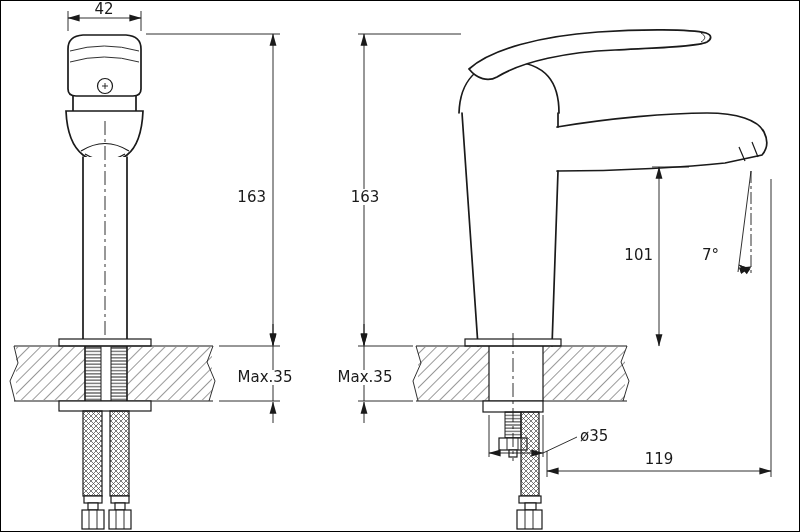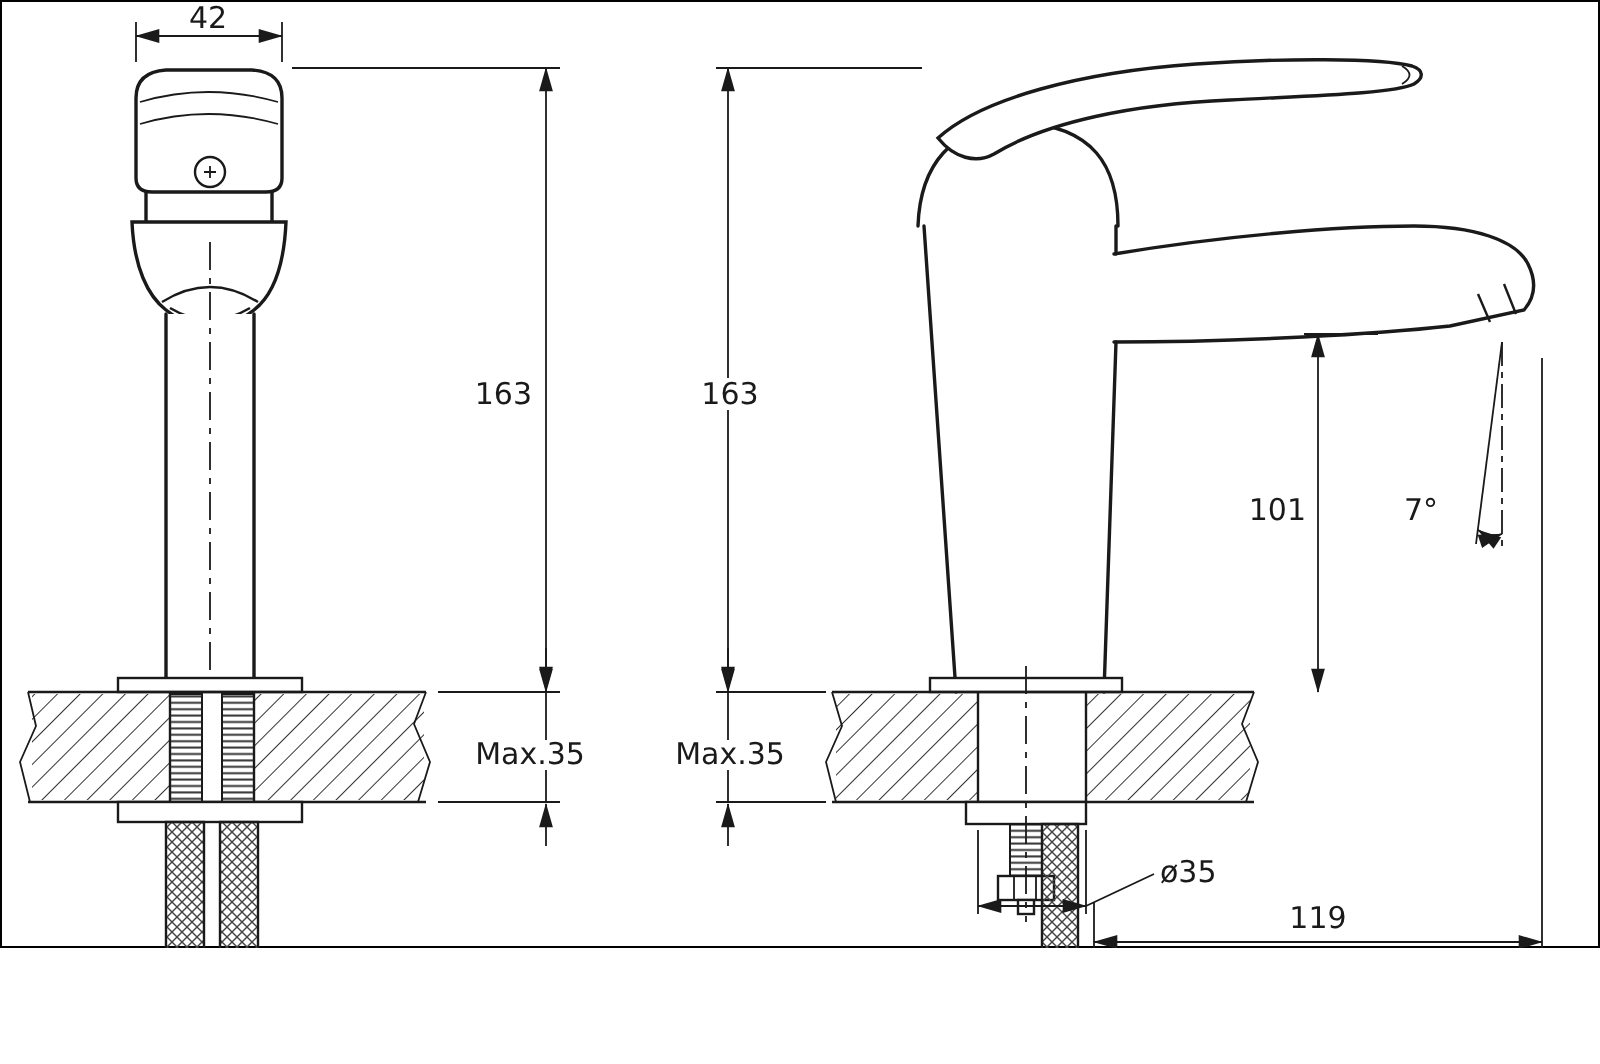--- a/index.html
+++ b/index.html
@@ -1,17 +1,17 @@
 <!DOCTYPE html>
 <html><head>
 <meta charset="utf-8">
 <style>
   html,body{margin:0;padding:0;background:#ffffff;}
   .frame{
-    width:800px;height:474px;box-sizing:border-box;
+    width:800px;height:532px;box-sizing:border-box;
     border:1px solid #000;background:#fff;position:relative;
     font-family:"DejaVu Sans","Liberation Sans",sans-serif;
   }
   svg{display:block;}
   svg text{
     font-family:"DejaVu Sans","Liberation Sans",sans-serif;
     font-size:15px;fill:#1a1a1a;
   }
   .thick{stroke:#1a1a1a;stroke-width:1.7;fill:none;stroke-linecap:round;}
   .med{stroke:#1a1a1a;stroke-width:1.2;fill:none;}

